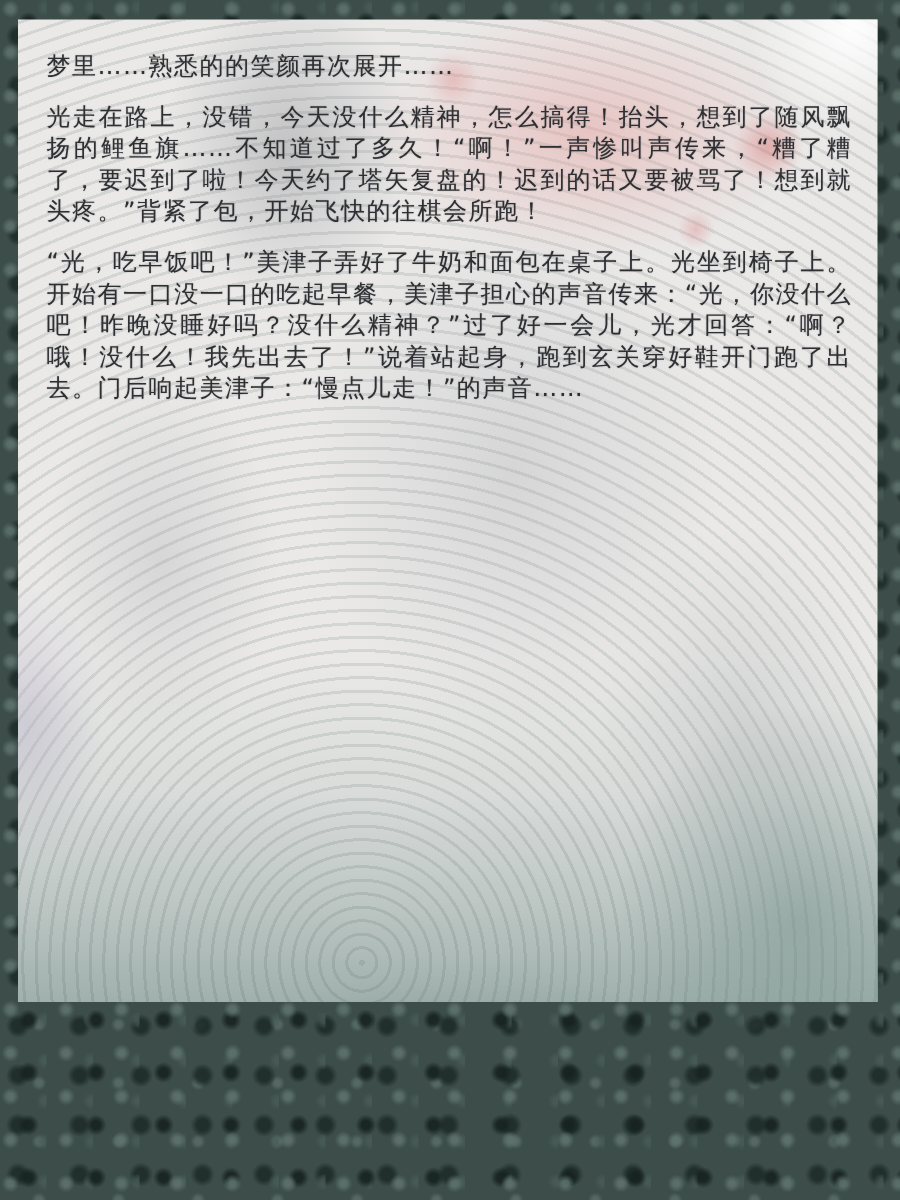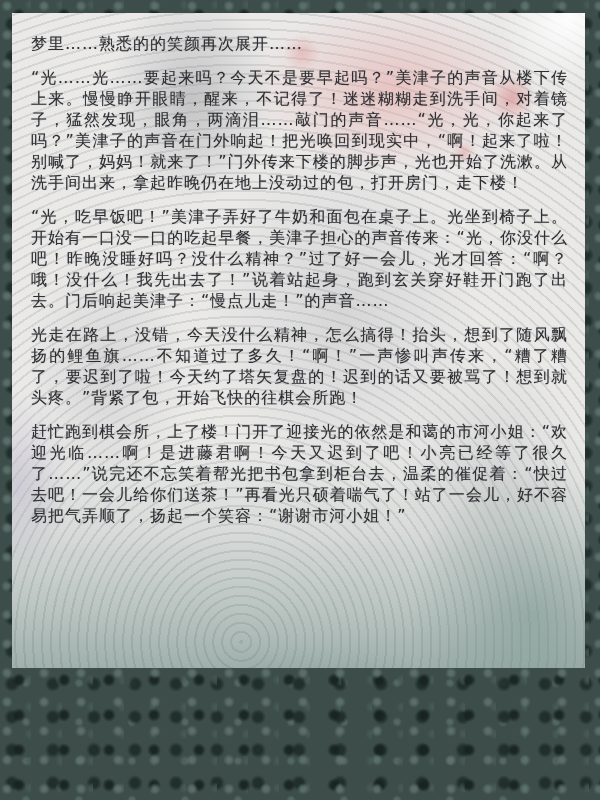--- a/index.html
+++ b/index.html
@@ -79,19 +79,17 @@
     text-shadow: 0 0 1px rgba(46,47,51,0.35);
   }
 </style>
 </head>
 <body>
 
 <div class="frame">
   <div class="paper">
     <div class="story">
       <p>梦里……熟悉的的笑颜再次展开……</p>
-      <p>“光……光……要起来吗？今天不是要早起吗？”美津子的声音从楼下传上来。慢慢睁开眼睛，醒来，不记得了！迷迷糊糊走到洗手间，对着镜子，猛然发现，眼角，两滴泪……敲门的声音……“光，光，你起来了吗？”美津子的声音在门外响起！把光唤回到现实中，“啊！起来了啦！别喊了，妈妈！就来了！”门外传来下楼的脚步声，光也开始了洗漱。从洗手间出来，拿起昨晚仍在地上没动过的包，打开房门，走下楼！</p>
+      <p>光走在路上，没错，今天没什么精神，怎么搞得！抬头，想到了随风飘扬的鲤鱼旗……不知道过了多久！“啊！”一声惨叫声传来，“糟了糟了，要迟到了啦！今天约了塔矢复盘的！迟到的话又要被骂了！想到就头疼。”背紧了包，开始飞快的往棋会所跑！</p>
       <p>“光，吃早饭吧！”美津子弄好了牛奶和面包在桌子上。光坐到椅子上。开始有一口没一口的吃起早餐，美津子担心的声音传来：“光，你没什么吧！昨晚没睡好吗？没什么精神？”过了好一会儿，光才回答：“啊？哦！没什么！我先出去了！”说着站起身，跑到玄关穿好鞋开门跑了出去。门后响起美津子：“慢点儿走！”的声音……</p>
-      <p>光走在路上，没错，今天没什么精神，怎么搞得！抬头，想到了随风飘扬的鲤鱼旗……不知道过了多久！“啊！”一声惨叫声传来，“糟了糟了，要迟到了啦！今天约了塔矢复盘的！迟到的话又要被骂了！想到就头疼。”背紧了包，开始飞快的往棋会所跑！</p>
-      <p>赶忙跑到棋会所，上了楼！门开了迎接光的依然是和蔼的市河小姐：“欢迎光临……啊！是进藤君啊！今天又迟到了吧！小亮已经等了很久了……”说完还不忘笑着帮光把书包拿到柜台去，温柔的催促着：“快过去吧！一会儿给你们送茶！”再看光只硕着喘气了！站了一会儿，好不容易把气弄顺了，扬起一个笑容：“谢谢市河小姐！”</p>
     </div>
   </div>
 </div>
 
 </body></html>

